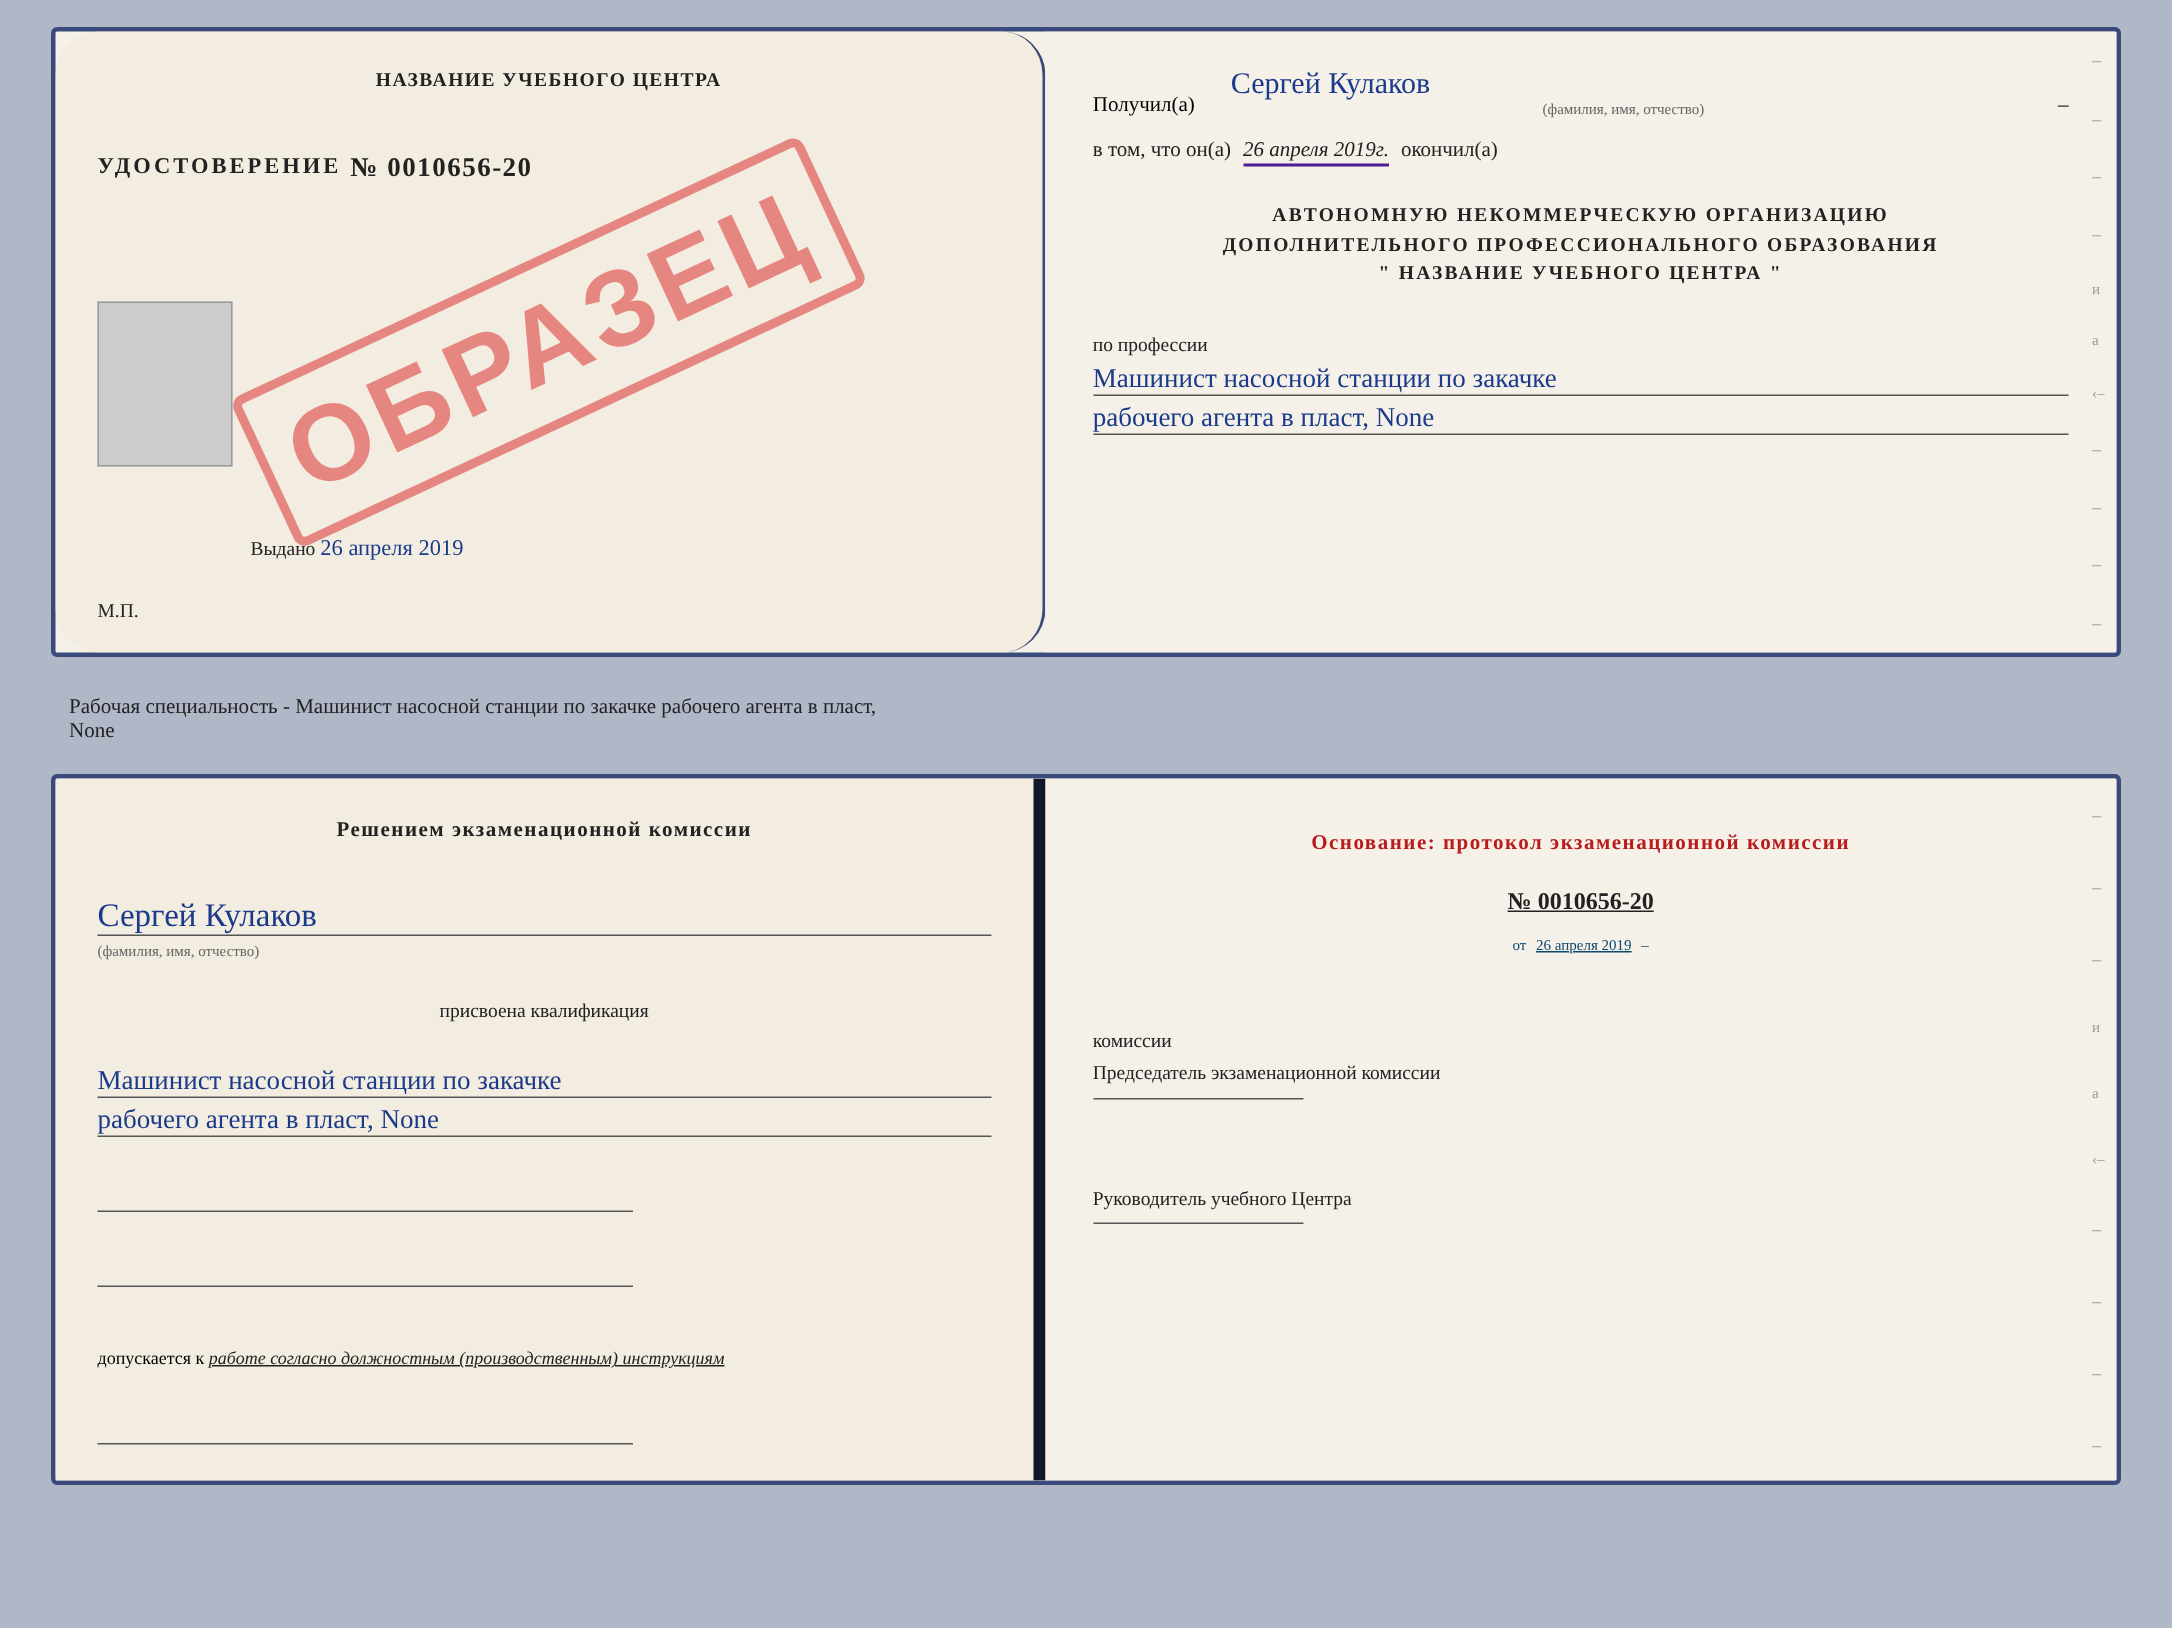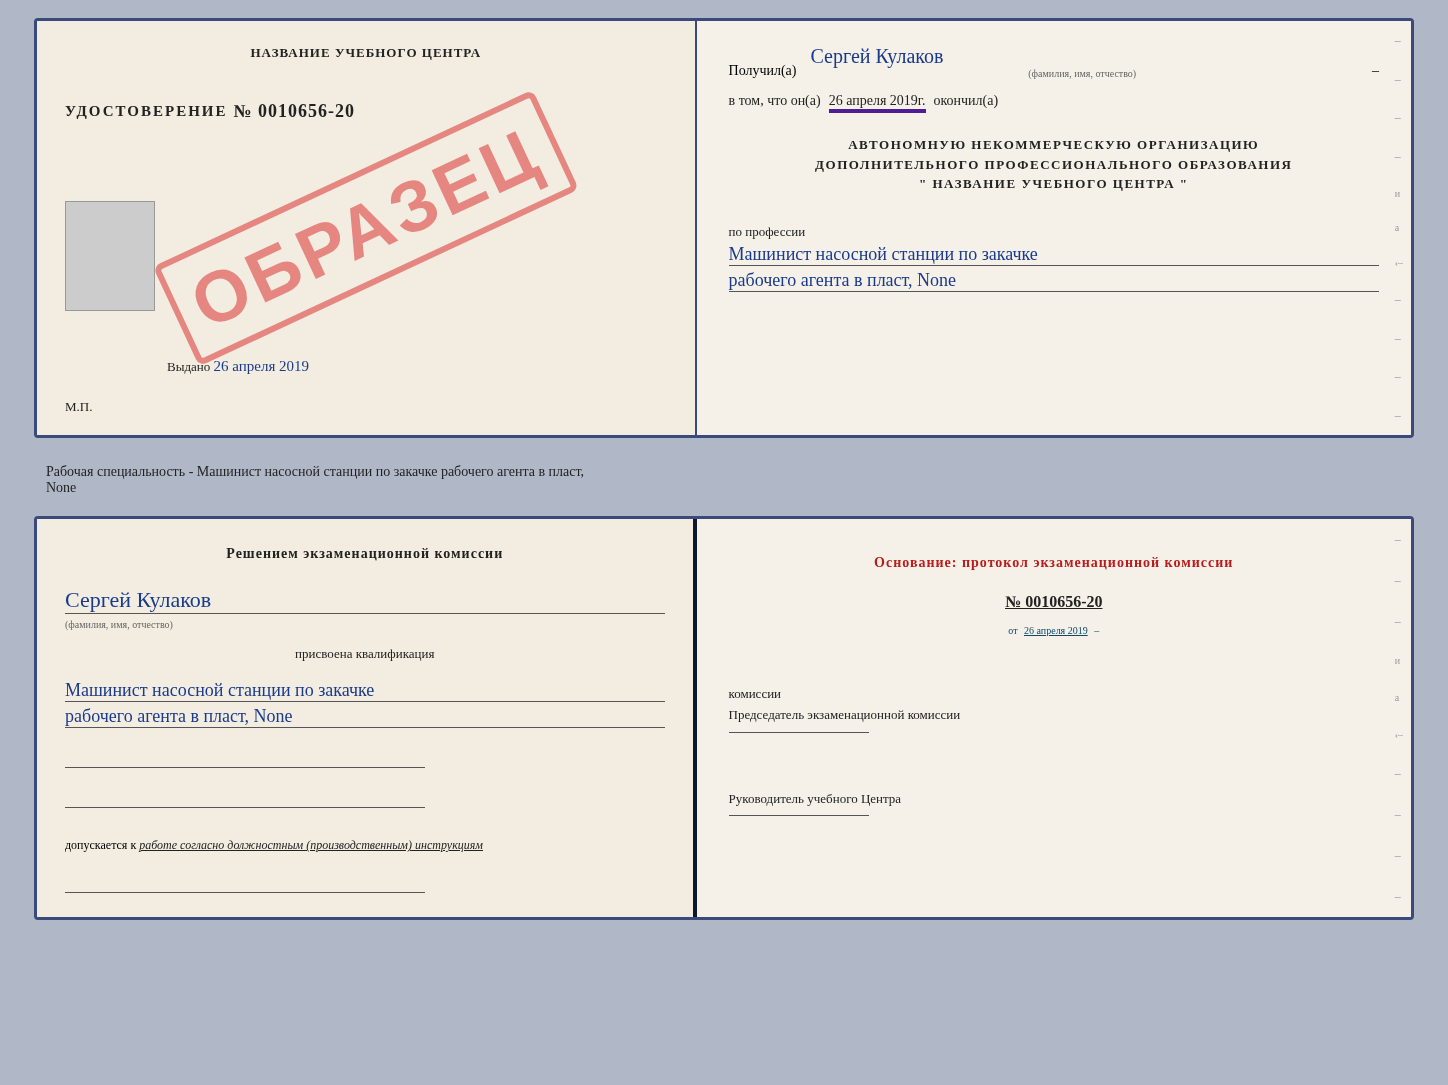--- a/index.html
+++ b/index.html
@@ -32,20 +32,21 @@
 
     .doc-left {
       width: 48%;
       border-right: 2px solid #3a4a7a;
       padding: 24px 28px;
       position: relative;
       background: #f2ede0;
       display: flex;
       flex-direction: column;
       gap: 12px;
+      border-radius: 29px;
     }
 
     .doc-right {
       width: 52%;
       padding: 24px 32px;
       display: flex;
       flex-direction: column;
       gap: 14px;
       background: #f5f0e8;
       position: relative;
@@ -146,21 +147,22 @@
     .vtom-line {
       font-size: 14px;
       color: #222;
       display: flex;
       align-items: baseline;
       gap: 8px;
       flex-wrap: wrap;
     }
 
     .underline-val {
-      border-bottom: 4px solid #4c1d95;
+      border-bottom: 2px solid #4c1d95;
+      font-style: italic;
       font-size: 14px;
       color: #222;
     }
 
     .block-title-uppercase {
       font-size: 13px;
       font-weight: bold;
       text-align: center;
       letter-spacing: 1.5px;
       color: #222;
@@ -205,26 +207,26 @@
       background: #b0b8c8;
     }
 
     
     .bottom-doc {
       min-height: 380px;
     }
 
     .bottom-left {
       width: 48%;
-      border-right: 4px solid #0f172a;
+      border-right: 8px solid #0f172a;
       padding: 24px 28px;
       background: #f2ede0;
       display: flex;
       flex-direction: column;
-      gap: 14px;
+      gap: 24px;
       position: relative;
     }
 
     .bottom-right {
       width: 52%;
       padding: 24px 32px;
       background: #f5f0e8;
       display: flex;
       flex-direction: column;
       gap: 14px;
@@ -326,21 +328,21 @@
     <div class="vydano-line">
       <span>Выдано</span>
       <span class="handwritten" style="font-size:15px;">26 апреля 2019</span>
     </div>
 
     <div class="mp-label">М.П.</div>
   </div>
 
   <div class="doc-right">
 
-    <div style="display:flex; align-items:flex-end; gap:14px; flex-wrap:wrap;">
+    <div style="display:flex; align-items:flex-end; gap:24px; flex-wrap:wrap;">
       <span style="font-size:14px;">Получил(а)</span>
       <div style="display:flex; flex-direction:column; flex:1;">
         <span class="handwritten">Сергей Кулаков</span>
         <span class="small-label">(фамилия, имя, отчество)</span>
       </div>
       <span style="font-size:14px; margin-left:4px;">–</span>
     </div>
 
     <div class="vtom-line">
       <span>в том, что он(а)</span>

